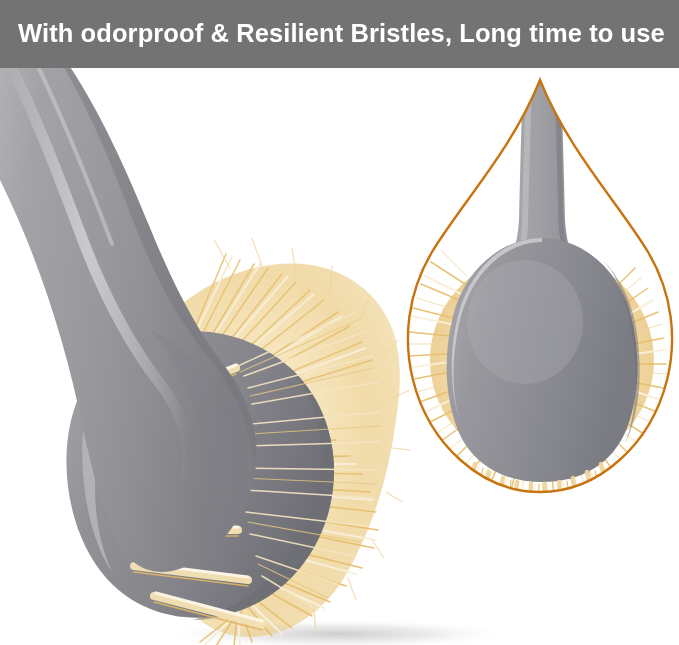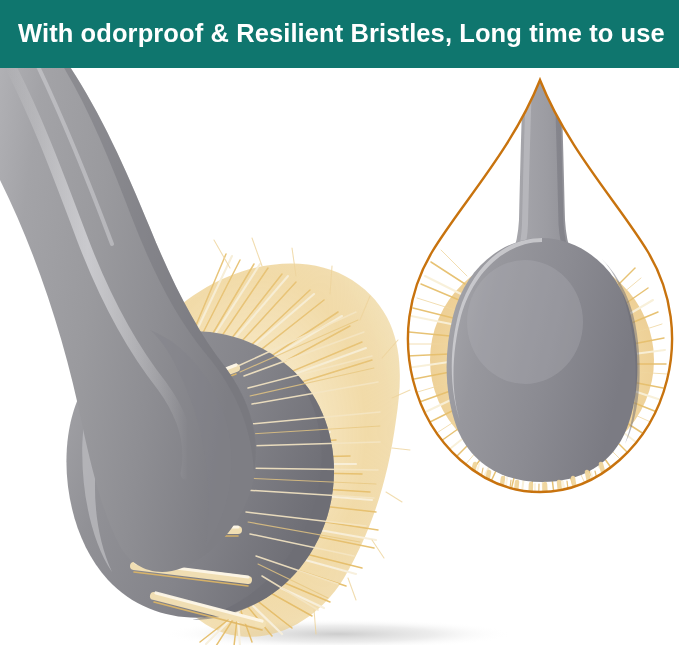--- a/index.html
+++ b/index.html
@@ -69,21 +69,21 @@
     width: 274px;
     height: 500px;
   }
   .teardrop-wrap svg { display: block; }
 </style>
 </head>
 <body>
 
 <div class="page">
 
-  <div class="banner" style="background: #0f766e;">
+  <div class="banner" style="background: #737373;">
     <span class="banner-text" style="color: rgb(255, 255, 255);">With odorproof &amp; Resilient Bristles, Long time to use</span>
   </div>
 
   <div class="stage">
 
     <svg class="photo-svg" width="679" height="577" viewBox="0 0 679 577" aria-hidden="true">
       <defs>
 
         <linearGradient id="handleGrad" x1="0" y1="0" x2="1" y2="0.25">
           <stop offset="0%" stop-color="#b7b7bb"></stop>

